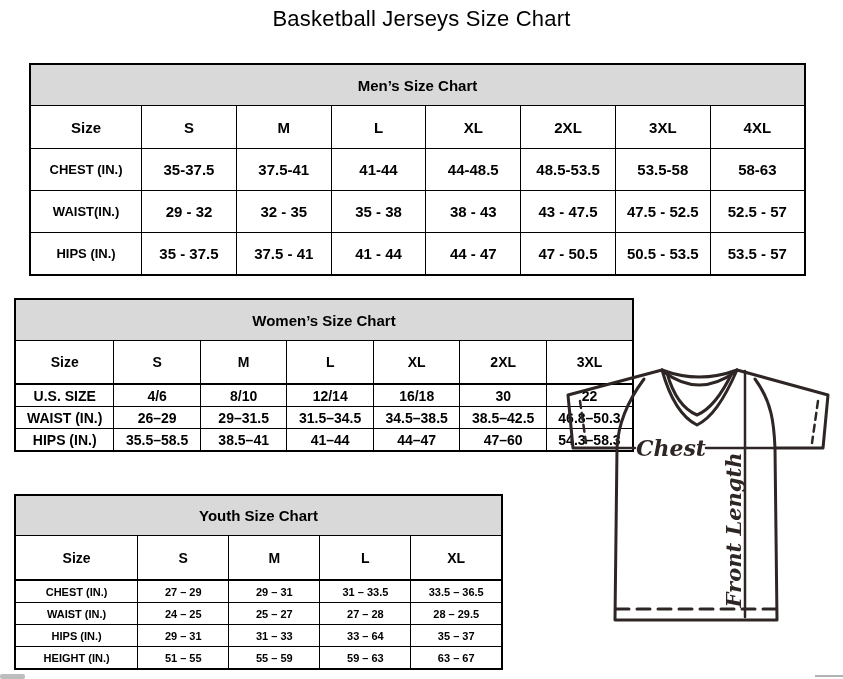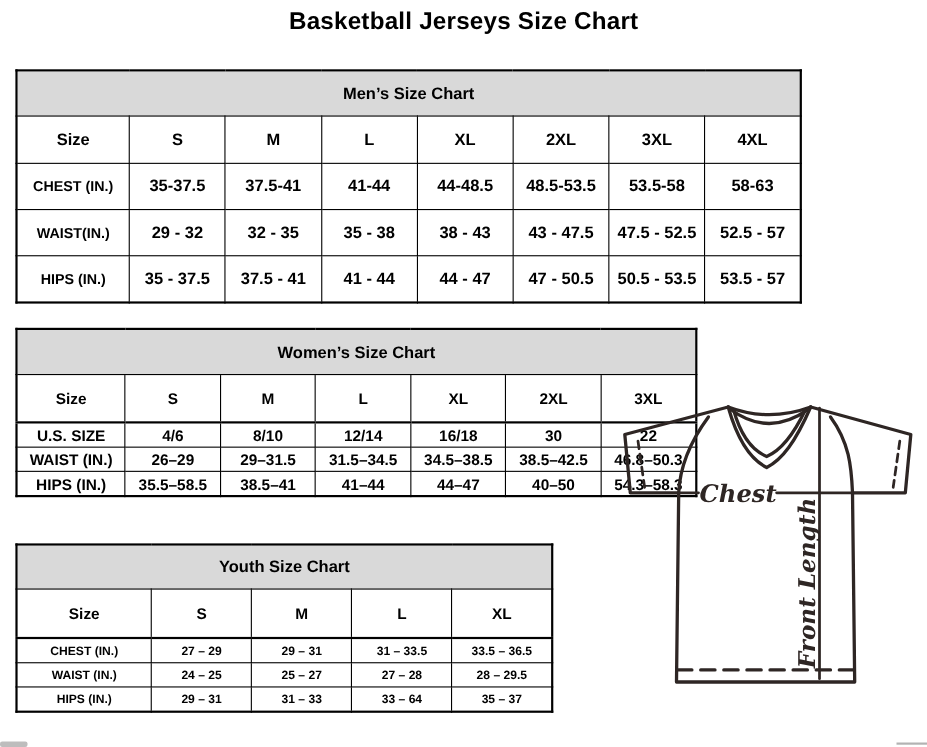--- a/index.html
+++ b/index.html
@@ -2,33 +2,33 @@
 <html><head>
 <meta charset="utf-8">
 <style>
   html,body{margin:0;padding:0;}
   body{
     width:843px;height:679px;position:relative;background:#ffffff;
     font-family:"Liberation Sans", sans-serif;color:#000;overflow:hidden;
   }
   .page-title{
     position:absolute;top:6px;left:0;width:843px;text-align:center;
-    font-size:22px;font-weight:bold;letter-spacing:0.2px;
+    font-size:22px;font-weight:normal;letter-spacing:0.2px;
   }
   table.chart{
     position:absolute;border-collapse:collapse;table-layout:fixed;
     border:2px solid #000;background:#fff;
   }
   table.chart th, table.chart td{
     border:1px solid #000;text-align:center;vertical-align:middle;
     font-weight:bold;padding:0 2px;overflow:hidden;white-space:nowrap;
   }
   table.chart .title-cell{background:#d9d9d9;}
   
-  #mens{left:14px;top:63px;width:715px;}
+  #mens{left:29px;top:63px;width:777px;}
   #mens .title-cell{height:40px;font-size:15px;}
   #mens .size-row th{height:42px;font-size:15px;}
   #mens tbody td{height:41px;font-size:15px;}
   #mens tbody td.row-label{font-size:13px;}
   #mens .label-col{width:14.4%;}
   
   #womens{left:14px;top:298px;width:620px;border-radius:19px;}
   #womens .title-cell{height:40px;font-size:15px;}
   #womens .size-row th{height:42px;font-size:14px;border-bottom:2px solid #000;}
   #womens tbody td{height:21px;font-size:14px;}
@@ -158,21 +158,21 @@
         <td class="value-cell">34.5–38.5</td>
         <td class="value-cell">38.5–42.5</td>
         <td class="value-cell">46.8–50.3</td>
       </tr>
       <tr>
         <td class="row-label">HIPS (IN.)</td>
         <td class="value-cell">35.5–58.5</td>
         <td class="value-cell">38.5–41</td>
         <td class="value-cell">41–44</td>
         <td class="value-cell">44–47</td>
-        <td class="value-cell">40–50</td>
+        <td class="value-cell">47–60</td>
         <td class="value-cell">54.3–58.3</td>
       </tr>
     </tbody>
   </table>
 
 <table id="youth" class="chart">
     <colgroup>
       <col class="label-col">
       <col>
       <col>
@@ -206,20 +206,27 @@
         <td class="value-cell">27 – 28</td>
         <td class="value-cell">28 – 29.5</td>
       </tr>
       <tr>
         <td class="row-label">HIPS (IN.)</td>
         <td class="value-cell">29 – 31</td>
         <td class="value-cell">31 – 33</td>
         <td class="value-cell">33 – 64</td>
         <td class="value-cell">35 – 37</td>
       </tr>
+      <tr>
+        <td class="row-label">HEIGHT (IN.)</td>
+        <td class="value-cell">51 – 55</td>
+        <td class="value-cell">55 – 59</td>
+        <td class="value-cell">59 – 63</td>
+        <td class="value-cell">63 – 67</td>
+      </tr>
     </tbody>
   </table>
 
 <div class="jersey">
   <svg viewBox="0 0 288 268" xmlns="http://www.w3.org/2000/svg">
     <g fill="none" stroke="#2e2624" stroke-width="3" stroke-linejoin="round" stroke-linecap="round">
 
       <path d="M107,10 L13,35 L18,88 L62,88 L60,260 L222,260 L220,88 L268,88 L273,35 L182,10"></path>
 
       <path d="M107,10 Q144,24 182,10"></path>

